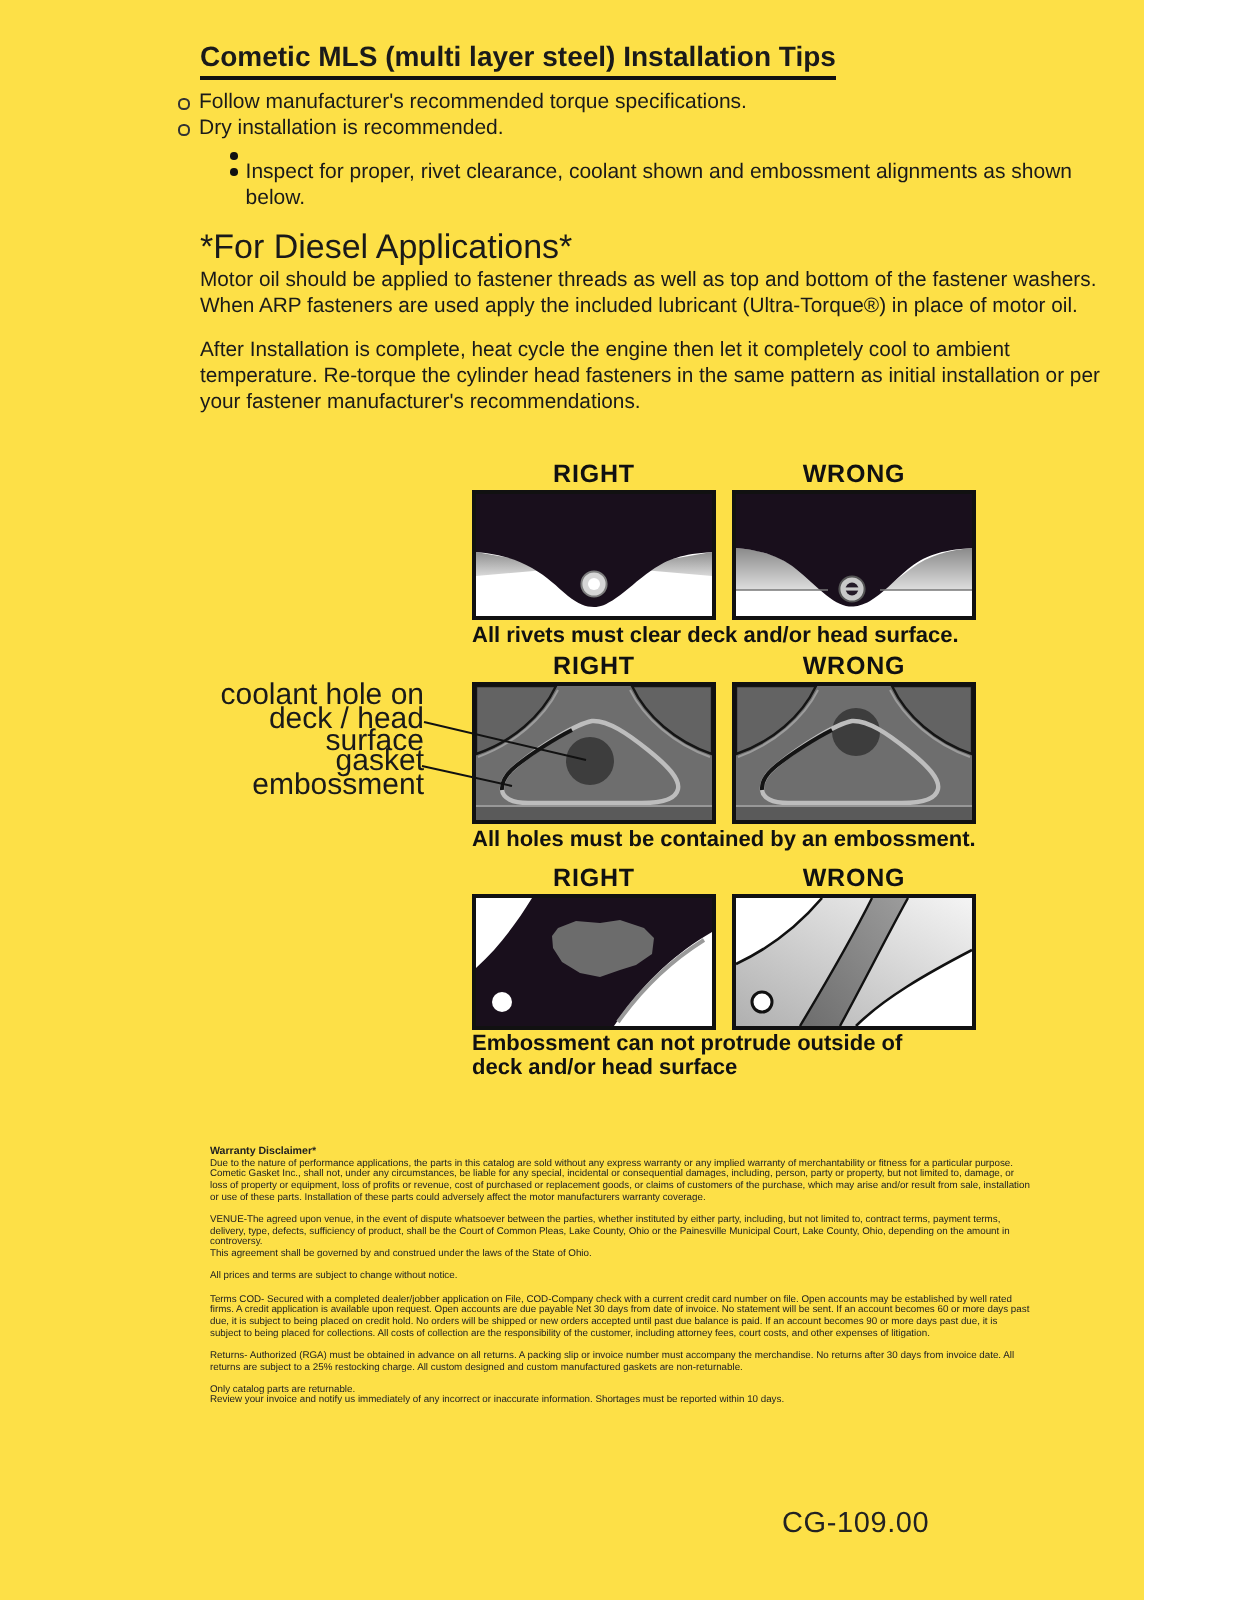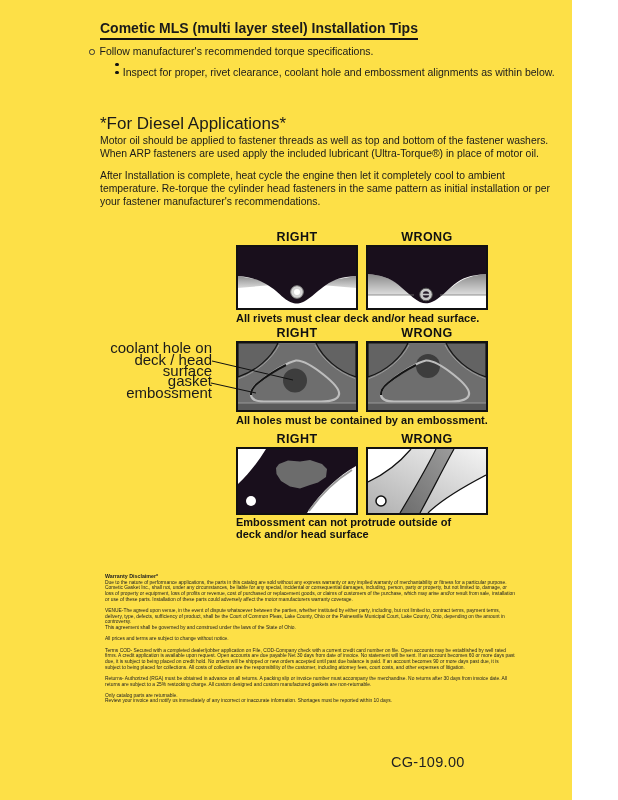--- a/index.html
+++ b/index.html
@@ -48,26 +48,30 @@
 
 <div class="page">
 
   <div class="abs doc-title">Cometic MLS (multi layer steel) Installation Tips</div>
 
   <div class="abs bullets">
     <div class="bullet-row">
       <span class="marker-o"></span>
       <span>Follow manufacturer's recommended torque specifications.</span>
     </div>
+    <div class="bullet-row">
+      <span class="marker-o"></span>
+      <span>Dry installation is recommended.</span>
+    </div>
     <div class="bullet-row sub">
       <span class="marker-dot"></span>
     </div>
     <div class="bullet-row sub">
       <span class="marker-dot"></span>
-      <span>Inspect for proper, rivet clearance, coolant hole and embossment alignments as within below.</span>
+      <span>Inspect for proper, rivet clearance, coolant shown and embossment alignments as shown below.</span>
     </div>
   </div>
 
   <div class="abs diesel-heading">*For Diesel Applications*</div>
   <div class="abs body-para p2">After Installation is complete, heat cycle the engine then let it completely cool to ambient temperature. Re-torque the cylinder head fasteners in the same pattern as initial installation or per your fastener manufacturer's recommendations.</div>
   <div class="abs body-para p1">Motor oil should be applied to fastener threads as well as top and bottom of the fastener washers. When ARP fasteners are used apply the included lubricant (Ultra-Torque®) in place of motor oil.</div>
 
   <div class="abs dlabel" style="left:236px; top:230px;">RIGHT</div>
   <div class="abs dlabel" style="left:366px; top:230px;">WRONG</div>
 

